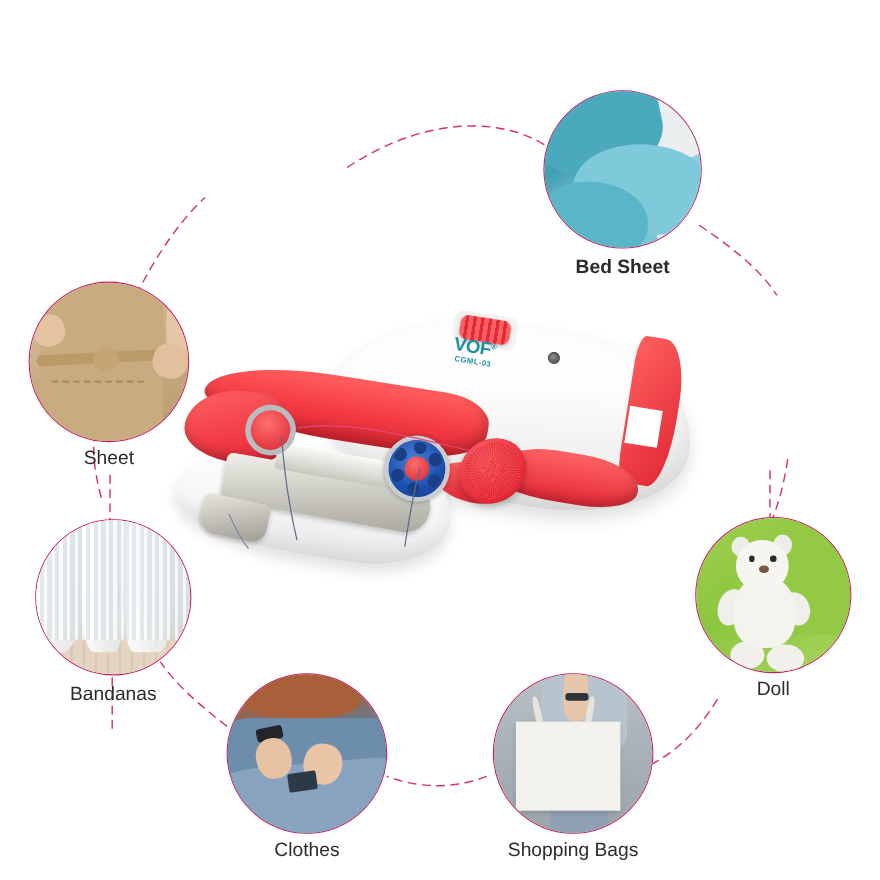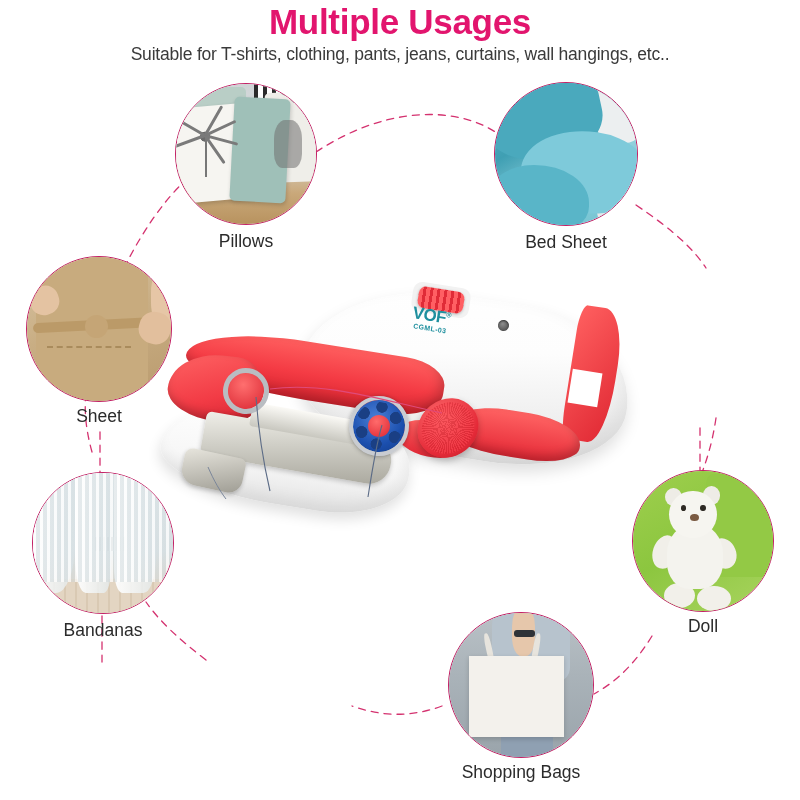--- a/index.html
+++ b/index.html
@@ -268,73 +268,49 @@
   .logo .lg{font-size:17px;letter-spacing:-0.5px;}
   .logo .lr{font-size:7px;vertical-align:super;}
   .logo .sm{font-size:7px;letter-spacing:.4px;display:block;margin-top:1px;}
   .thread{position:absolute;left:0;top:0;width:500px;height:255px;pointer-events:none;}
 </style>
 </head>
 <body>
 
 <div id="stage">
 
-  <div class="title">Multiple Usages</div>
-  <div class="subtitle">Suitable for T-shirts, clothing, pants, jeans, curtains, wall hangings, etc..</div>
 
   <svg class="ring" viewBox="0 0 800 800">
     <g fill="none" stroke="#D4326F" stroke-width="1.3" stroke-dasharray="7 6" stroke-linecap="round">
       <path d="M316,152 C395,100 470,108 506,140"></path>
       <path d="M636,205 C676,232 694,250 706,268"></path>
       <path d="M716,418 C712,445 706,462 700,478"></path>
       <path d="M652,636 C630,672 608,686 594,694"></path>
       <path name="c5" d="M442,706 C410,718 380,716 352,706"></path>
       <path d="M206,660 C180,640 160,622 146,602"></path>
       <path d="M92,452 C86,430 84,412 86,392"></path>
       <path d="M124,268 C142,232 164,200 186,180"></path>
       <path d="M100,432 C100,455 100,470 100,486"></path>
       <path d="M102,616 C102,636 102,650 102,664"></path>
       <path d="M700,428 C700,446 700,458 700,470"></path>
     </g>
   </svg>
 
-  <div class="usage" style="left:175px;top:83px;width:142px;height:175px;">
-    <div class="bubble" style="width:142px;height:142px;">
-      <div class="ph art-pillows">
-        <div class="pl p0"></div>
-          <div class="strp"></div>
-        <div class="pl p3"></div>
-          <div class="pl p1"></div>
-          <div class="pl p2"></div>
-        <div class="palm">
-            <i></i>
-          <b style="transform:rotate(-60deg)"></b>
-            <b style="transform:rotate(-25deg)"></b>
-          <b style="transform:rotate(15deg)"></b>
-            <b style="transform:rotate(55deg)"></b>
-          <b style="transform:rotate(-150deg)"></b>
-            <b style="transform:rotate(160deg)"></b>
-        </div>
-        <div class="cact"></div>
-      </div>
-    </div>
-    <div class="cap" style="top:148px;">Pillows</div>
-  </div>
 
   <div class="usage" style="left:494px;top:82px;width:144px;height:176px;">
     <div class="bubble" style="width:144px;height:144px;">
       <div class="ph art-bed">
         <div class="w1"></div>
           <div class="w2"></div>
         <div class="f1"></div>
           <div class="f2"></div>
           <div class="f3"></div>
       </div>
     </div>
-    <div class="cap" style="top:150px;">Bed Sheet</div>
+    <div class="cap" style="top:150px;font-weight:bold;">Bed Sheet</div>
   </div>
 
 
   <div class="usage" style="left:448px;top:612px;width:146px;height:178px;">
     <div class="bubble" style="width:146px;height:146px;">
       <div class="ph art-shop">
         <div class="person"></div>
           <div class="arm"></div>
           <div class="band"></div>
         <div class="jeanb"></div>
@@ -359,20 +335,34 @@
           <div class="earB"></div>
           <div class="bHead"></div>
         <div class="eL"></div>
           <div class="eR"></div>
           <div class="sn"></div>
       </div>
     </div>
     <div class="cap" style="top:146px;">Doll</div>
   </div>
 
+  <div class="usage" style="left:206px;top:612px;width:146px;height:178px;">
+    <div class="bubble" style="width:146px;height:146px;">
+      <div class="ph art-clothes">
+        <div class="shirt"></div>
+          <div class="jean"></div>
+          <div class="jean2"></div>
+        <div class="watch"></div>
+          <div class="hL"></div>
+          <div class="hR"></div>
+        <div class="patch"></div>
+      </div>
+    </div>
+    <div class="cap" style="top:150px;">Clothes</div>
+  </div>
 
   <div class="usage" style="left:32px;top:472px;width:142px;height:174px;">
     <div class="bubble" style="width:142px;height:142px;">
       <div class="ph art-curtain">
         <div class="floor"></div>
           <div class="rad"></div>
         <div class="dr d1"></div>
           <div class="dr d2"></div>
           <div class="dr d3"></div>
         <div class="vlines"></div>

